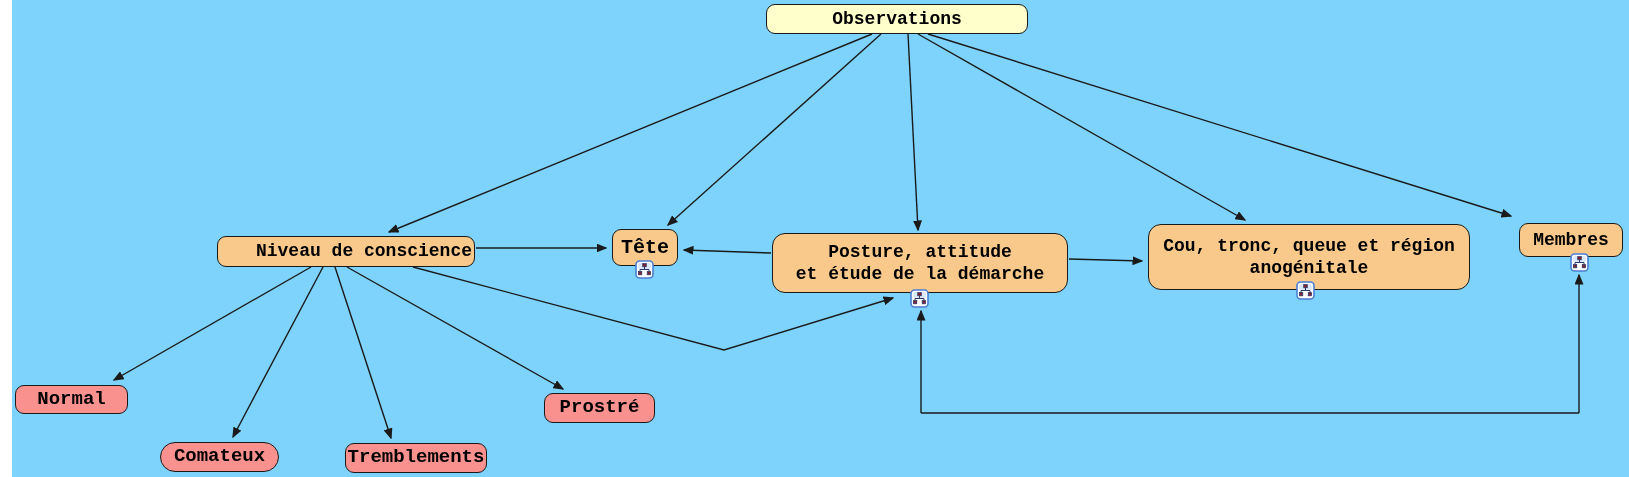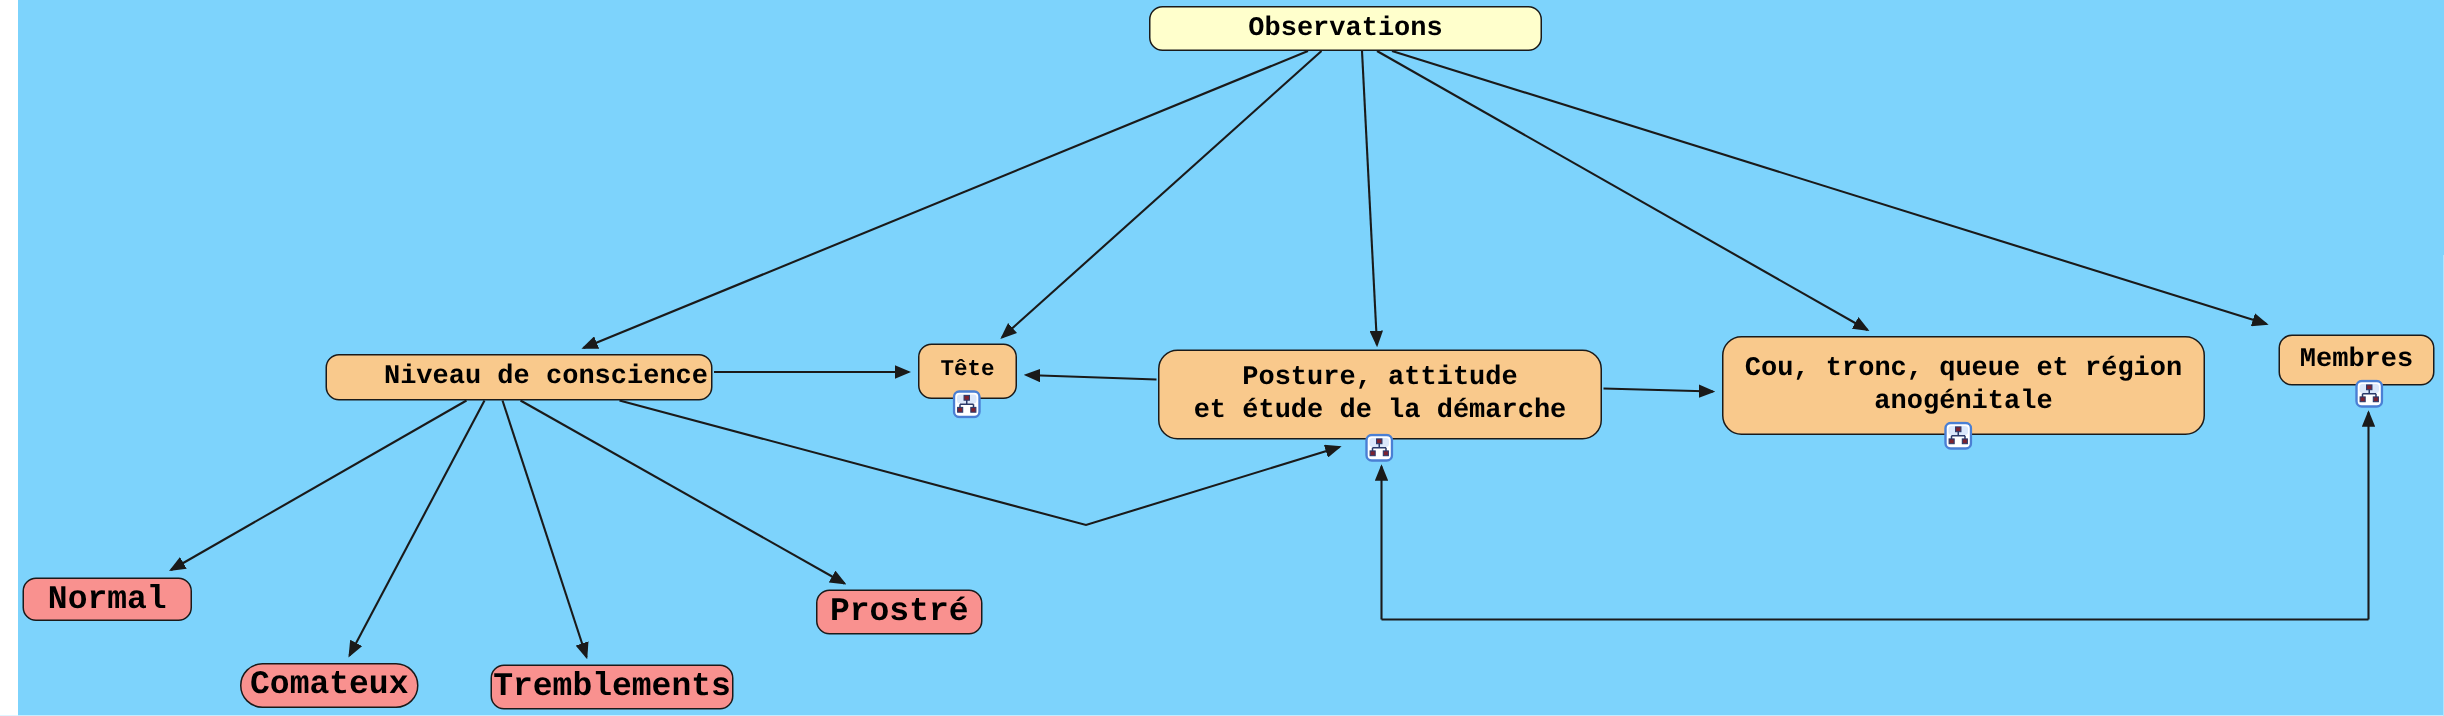--- a/index.html
+++ b/index.html
@@ -20,21 +20,21 @@
     display:flex;align-items:center;justify-content:center;
     font-weight:bold;color:#000;
     text-align:center;
     white-space:pre-line;
     line-height:1.25;
     box-shadow:0 0 0 0 transparent;
   }
   .n-root{font-size:18px;}
   .n-cat{font-size:18px;}
   .n-cat.big{border-radius:13px;}
-  .n-leaf{font-size:22px;}
+  .n-leaf{font-size:19px;}
   .map-icon{
     position:absolute;width:19px;height:19px;
     display:block;
   }
 </style>
 </head>
 <body>
 
 <div id="canvas">
 
@@ -65,35 +65,35 @@
       <path d="M 909,413 L 909,311" marker-end="url(#arr)"></path>
       <path d="M 909,413 L 1567,413"></path>
       <path d="M 1567,413 L 1567,275" marker-end="url(#arr)"></path>
     </g>
   </svg>
 
   <div class="node n-root" style="left: 754px; top: 4px; width: 262px; height: 30px; background: rgb(255, 255, 204);">Observations</div>
 
   <div class="node n-cat" style="left: 205px; top: 236px; width: 258px; height: 31px; background: rgb(249, 201, 140); padding-left: 36px;">Niveau de conscience</div>
 
-  <div class="node n-cat" style="left: 600px; top: 229px; width: 66px; height: 37px; font-size: 15px; background: rgb(249, 201, 140); text-align: right;">Tête</div>
+  <div class="node n-cat" style="left: 600px; top: 229px; width: 66px; height: 37px; font-size: 20px; background: rgb(249, 201, 140); text-align: right;">Tête</div>
 
   <div class="node n-cat big" style="left: 1136px; top: 224px; width: 322px; height: 66px; background: rgb(249, 201, 140);">Cou, tronc, queue et région
 anogénitale</div>
 
   <div class="node n-cat big" style="left: 760px; top: 233px; width: 296px; height: 60px; background: rgb(249, 201, 140);">Posture, attitude
 et étude de la démarche</div>
 
   <div class="node n-cat" style="left: 1507px; top: 223px; width: 104px; height: 34px; background: rgb(249, 201, 140);">Membres</div>
 
   <div class="node n-leaf" style="left: 3px; top: 385px; width: 113px; height: 29px; background: rgb(249, 145, 143);">Normal</div>
 
   <div class="node n-leaf" style="left: 148px; top: 442px; width: 119px; height: 30px; background: rgb(249, 145, 143); border-radius: 15px;">Comateux</div>
 
-  <div class="node n-leaf" style="left: 315px; top: 443px; width: 162px; height: 30px; background: rgb(249, 145, 143);">Tremblements</div>
+  <div class="node n-leaf" style="left: 333px; top: 443px; width: 142px; height: 30px; background: rgb(249, 145, 143);">Tremblements</div>
 
   <div class="node n-leaf" style="left: 532px; top: 393px; width: 111px; height: 30px; background: rgb(249, 145, 143); text-align: center;">Prostré</div>
 
   <svg class="map-icon" style="left:623px;top:260px;" viewBox="0 0 19 19">
     <rect x="1" y="1" width="17" height="17" rx="3.5" fill="#ffffff" stroke="#4a7fd4" stroke-width="1.6"></rect>
     <rect x="3" y="3" width="13" height="6" rx="2" fill="#dce8fb"></rect>
     <g stroke="#2b3a6b" stroke-width="1">
       <line x1="9.5" y1="6.5" x2="9.5" y2="9.5"></line>
       <line x1="5" y1="9.5" x2="14" y2="9.5"></line>
       <line x1="5" y1="9.5" x2="5" y2="12"></line>

